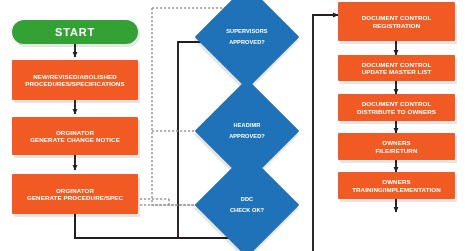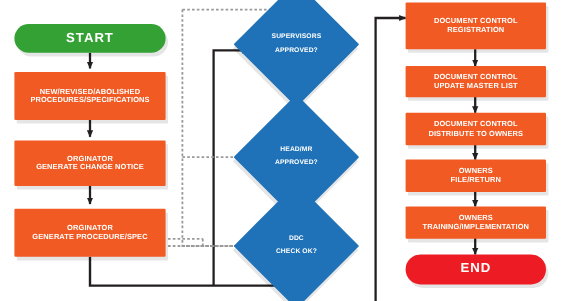--- a/index.html
+++ b/index.html
@@ -115,17 +115,14 @@
   <div class="node proc" style="left:338px;top:133px;width:117px;height:27px;">
     <span class="lbl l2">OWNERS
 FILE/RETURN</span>
   </div>
 
   <div class="node proc" style="left:338px;top:172px;width:117px;height:27px;">
     <span class="lbl l2">OWNERS
 TRAINING/IMPLEMENTATION</span>
   </div>
 
-  <div class="node term end" style="left:338px;top:212px;width:117px;height:25px;">
-    <span class="lbl">END</span>
-  </div>
 
 </div>
 
 </body></html>

